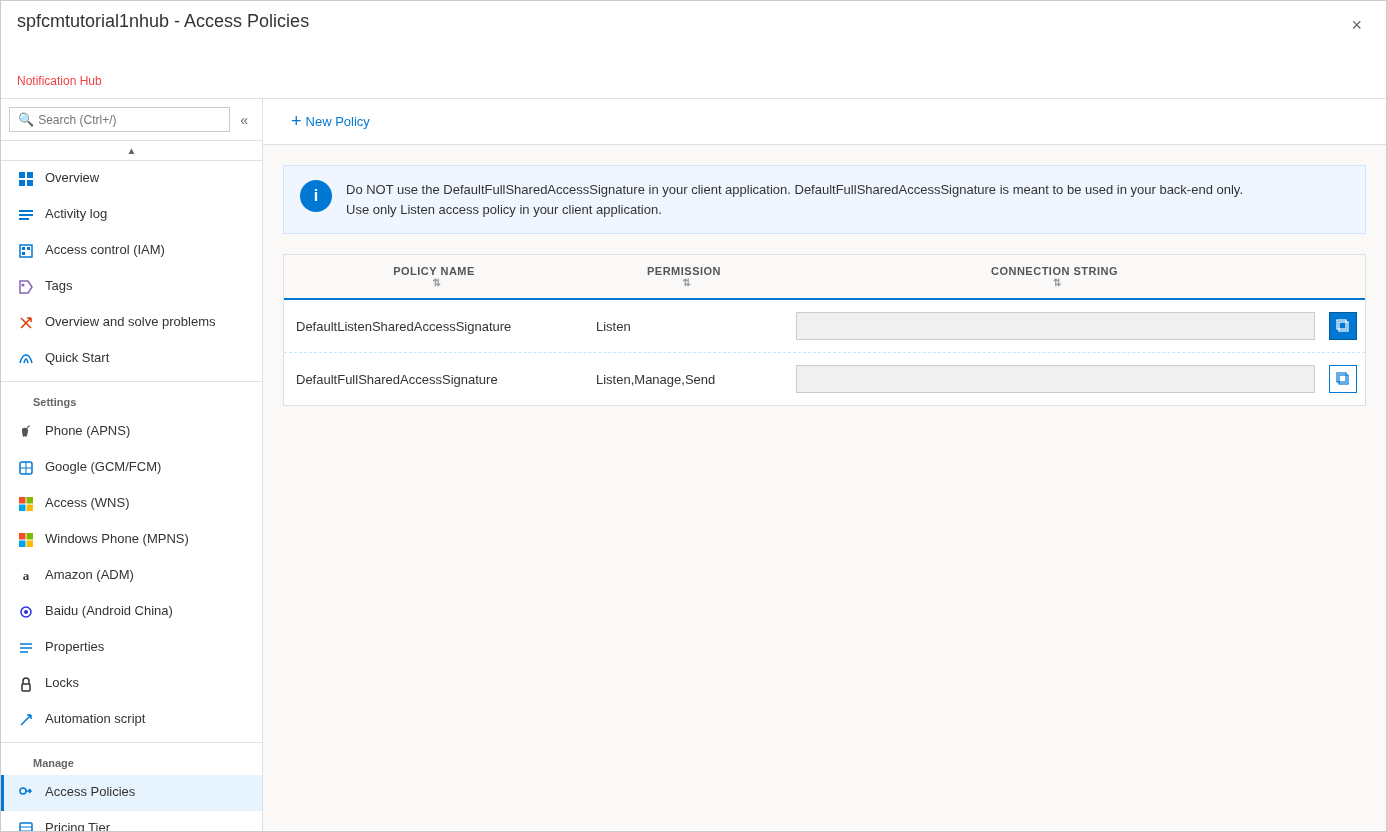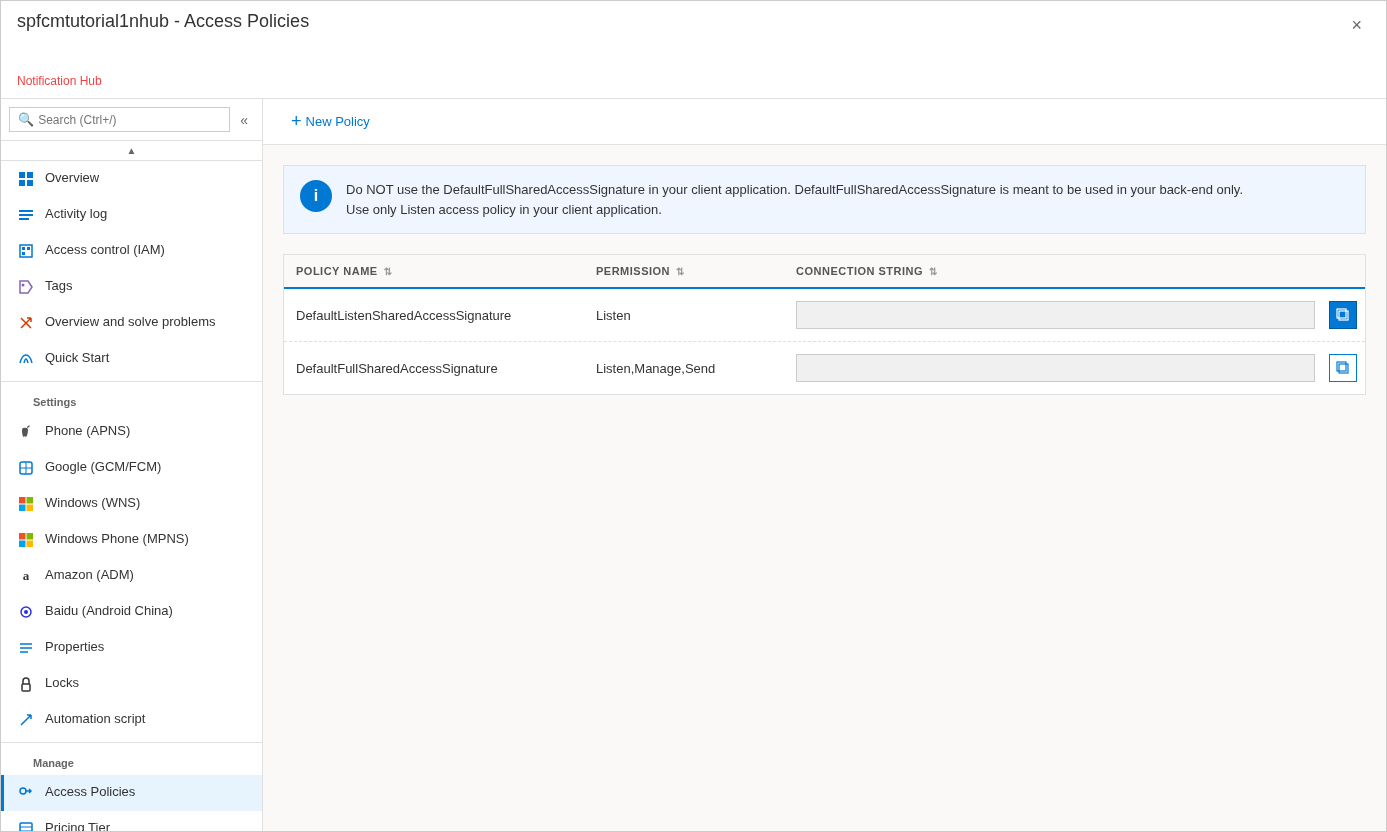--- a/index.html
+++ b/index.html
@@ -38,21 +38,21 @@
 
     .content-body { flex: 1; padding: 20px; overflow-y: auto; }
 
     .info-banner { display: flex; align-items: flex-start; background: #f0f6ff; border: 1px solid #d0e4f7; padding: 14px 16px; margin-bottom: 20px; }
     .info-icon { width: 32px; height: 32px; background: #0078d4; border-radius: 50%; display: flex; align-items: center; justify-content: center; color: white; font-weight: bold; font-size: 16px; flex-shrink: 0; margin-right: 14px; }
     .info-text { font-size: 13px; color: #333; line-height: 1.5; }
 
     .table-container { background: #fff; border: 1px solid #e0e0e0; }
 
     .table-header { display: grid; grid-template-columns: 300px 200px 1fr 40px; background: #faf9f8; border-bottom: 2px solid #0078d4; }
-    .th { padding: 10px 12px; font-size: 11px; font-weight: 600; color: #555; text-transform: uppercase; letter-spacing: 0.5px; display: flex; align-items: center; }
+    .th { padding: 10px 12px; font-size: 11px; font-weight: 600; color: #555; text-transform: uppercase; letter-spacing: 0.5px; display: flex; align-items: center; flex-direction: column; }
     .th .sort-icon { margin-left: 6px; color: #999; font-size: 10px; }
 
     .table-row-item { display: grid; grid-template-columns: 300px 200px 1fr 40px; border-bottom: 1px dashed #c8e6fa; }
     .table-row-item:last-child { border-bottom: none; text-align: center; }
     .td { padding: 12px 12px; font-size: 13px; color: #333; display: flex; align-items: center; }
 
     .connection-string-field { flex: 1; background: #f0f0f0; border: 1px solid #ccc; height: 28px; margin-right: 6px; }
     .copy-btn { width: 28px; height: 28px; background: #0078d4; border: 1px solid #005a9e; cursor: pointer; display: flex; align-items: center; justify-content: center; color: white; font-size: 14px; flex-shrink: 0; }
 
     
@@ -198,21 +198,21 @@
 
       <div class="nav-item">
         <span class="nav-icon">
           <svg width="16" height="16" viewBox="0 0 16 16">
               <rect x="1" y="1" width="6.5" height="6.5" fill="#f25022"></rect>
               <rect x="8.5" y="1" width="6.5" height="6.5" fill="#7fba00"></rect>
               <rect x="1" y="8.5" width="6.5" height="6.5" fill="#00a4ef"></rect>
               <rect x="8.5" y="8.5" width="6.5" height="6.5" fill="#ffb900"></rect>
             </svg>
         </span>
-        <span>Windows (WNS)</span>
+        <span>Access (WNS)</span>
       </div>
 
       <div class="nav-item">
         <span class="nav-icon">
           <svg width="16" height="16" viewBox="0 0 16 16">
               <rect x="1" y="1" width="6.5" height="6.5" fill="#f25022"></rect>
               <rect x="8.5" y="1" width="6.5" height="6.5" fill="#7fba00"></rect>
               <rect x="1" y="8.5" width="6.5" height="6.5" fill="#00a4ef"></rect>
               <rect x="8.5" y="8.5" width="6.5" height="6.5" fill="#ffb900"></rect>
             </svg>

